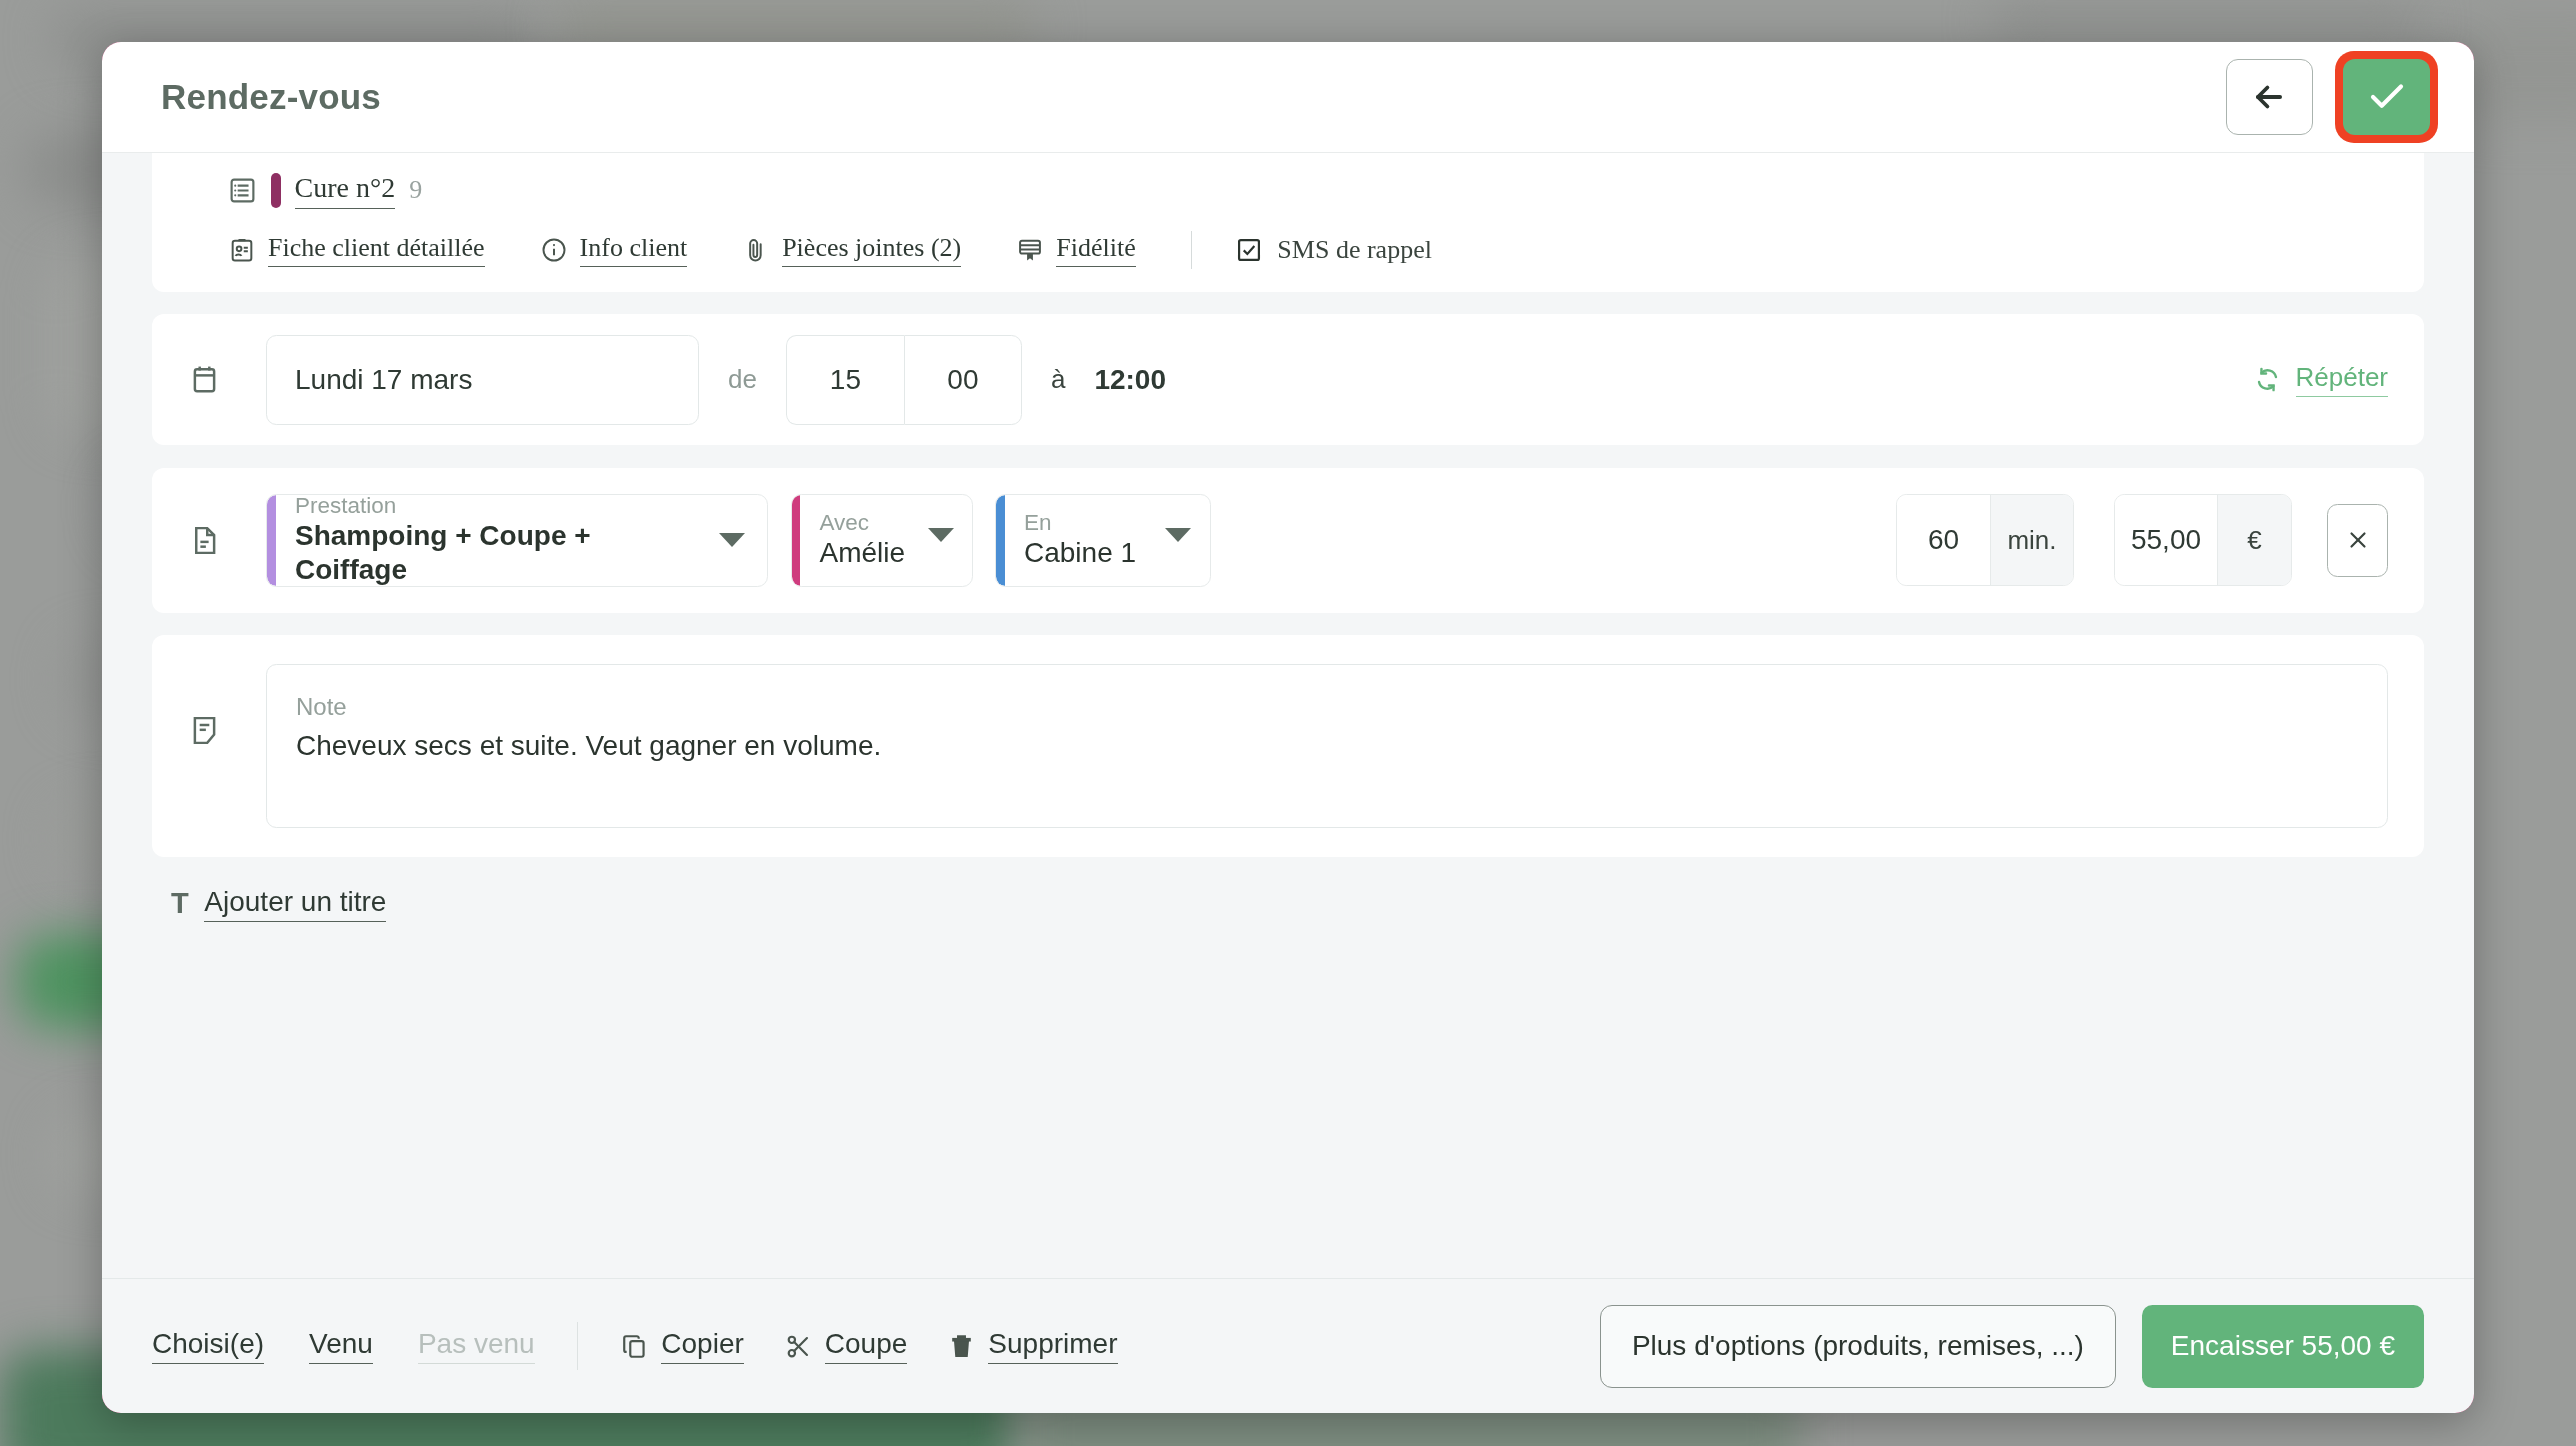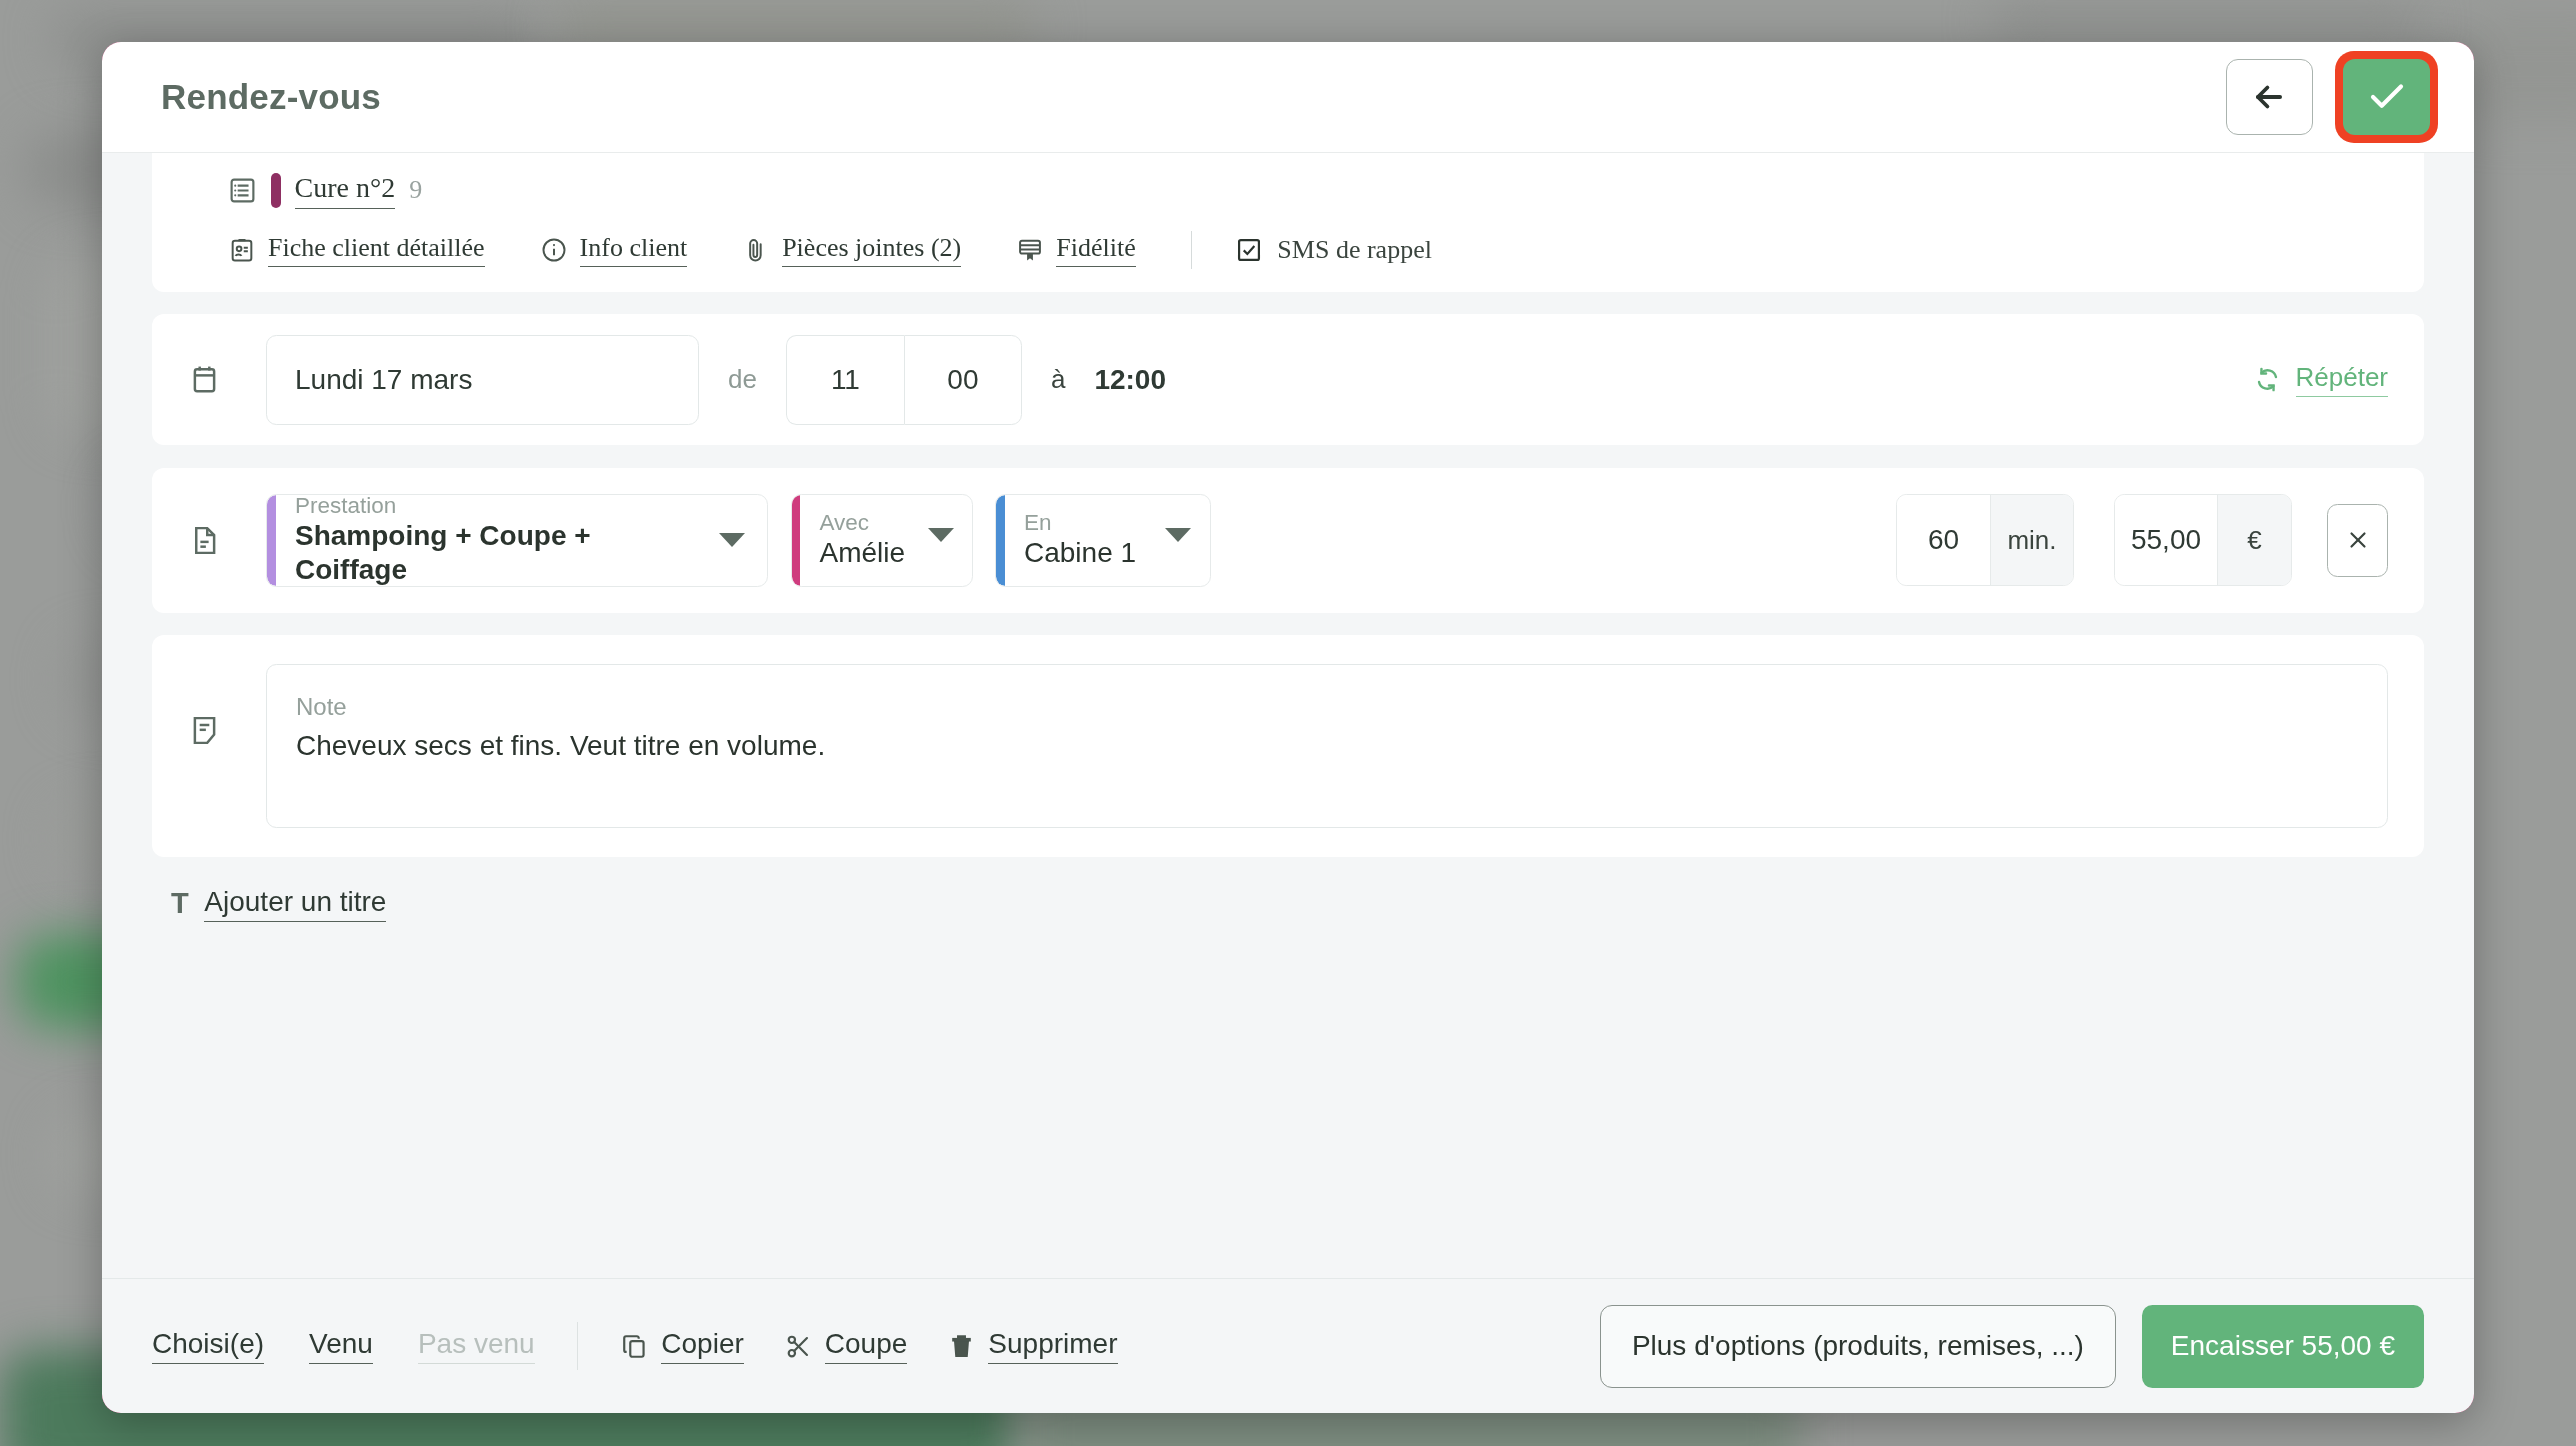--- a/index.html
+++ b/index.html
@@ -337,21 +337,21 @@
               <rect x="5" y="4.5" width="14" height="16" rx="1.6"></rect>
               <line x1="5" y1="9" x2="19" y2="9"></line>
               <line x1="8.5" y1="2.6" x2="8.5" y2="5.5"></line>
               <line x1="15.5" y1="2.6" x2="15.5" y2="5.5"></line>
             </svg>
           </span>
         </div>
         <div class="field-date">Lundi 17 mars</div>
         <span class="lbl-de">de</span>
         <div class="time-group">
-          <div class="time-box first">11</div>
+          <div class="time-box first">15</div>
           <div class="time-box last">00</div>
         </div>
         <span class="lbl-a">à</span>
         <span class="end-time">12:00</span>
         <div class="repeat-link">
           <span>
             <svg width="29" height="29" viewBox="0 0 24 24" fill="none" stroke="#62b47b" stroke-width="2" stroke-linecap="round">
               <path d="M19 10a7 7 0 0 0-12-3.4"></path>
               <polyline points="7 3.2 7 7 10.8 7"></polyline>
               <path d="M5 14a7 7 0 0 0 12 3.4"></path>
@@ -424,21 +424,21 @@
         <span>
           <svg width="33" height="33" viewBox="0 0 24 24" fill="none" stroke="#5d6b63" stroke-width="1.8">
             <path d="M5 3h14v12l-5 6H5z"></path>
             <line x1="8.5" y1="8" x2="15.5" y2="8"></line>
             <line x1="8.5" y1="11.5" x2="13" y2="11.5"></line>
           </svg>
         </span>
       </div>
       <div class="note-field">
         <span class="note-label">Note</span>
-        <span class="note-value">Cheveux secs et fins. Veut titre en volume.</span>
+        <span class="note-value">Cheveux secs et suite. Veut gagner en volume.</span>
       </div>
     </div>
 
     <div class="add-title-row">
       <span class="add-title-icon">T</span>
       <span class="add-title-text">Ajouter un titre</span>
     </div>
 
   </div>
 

